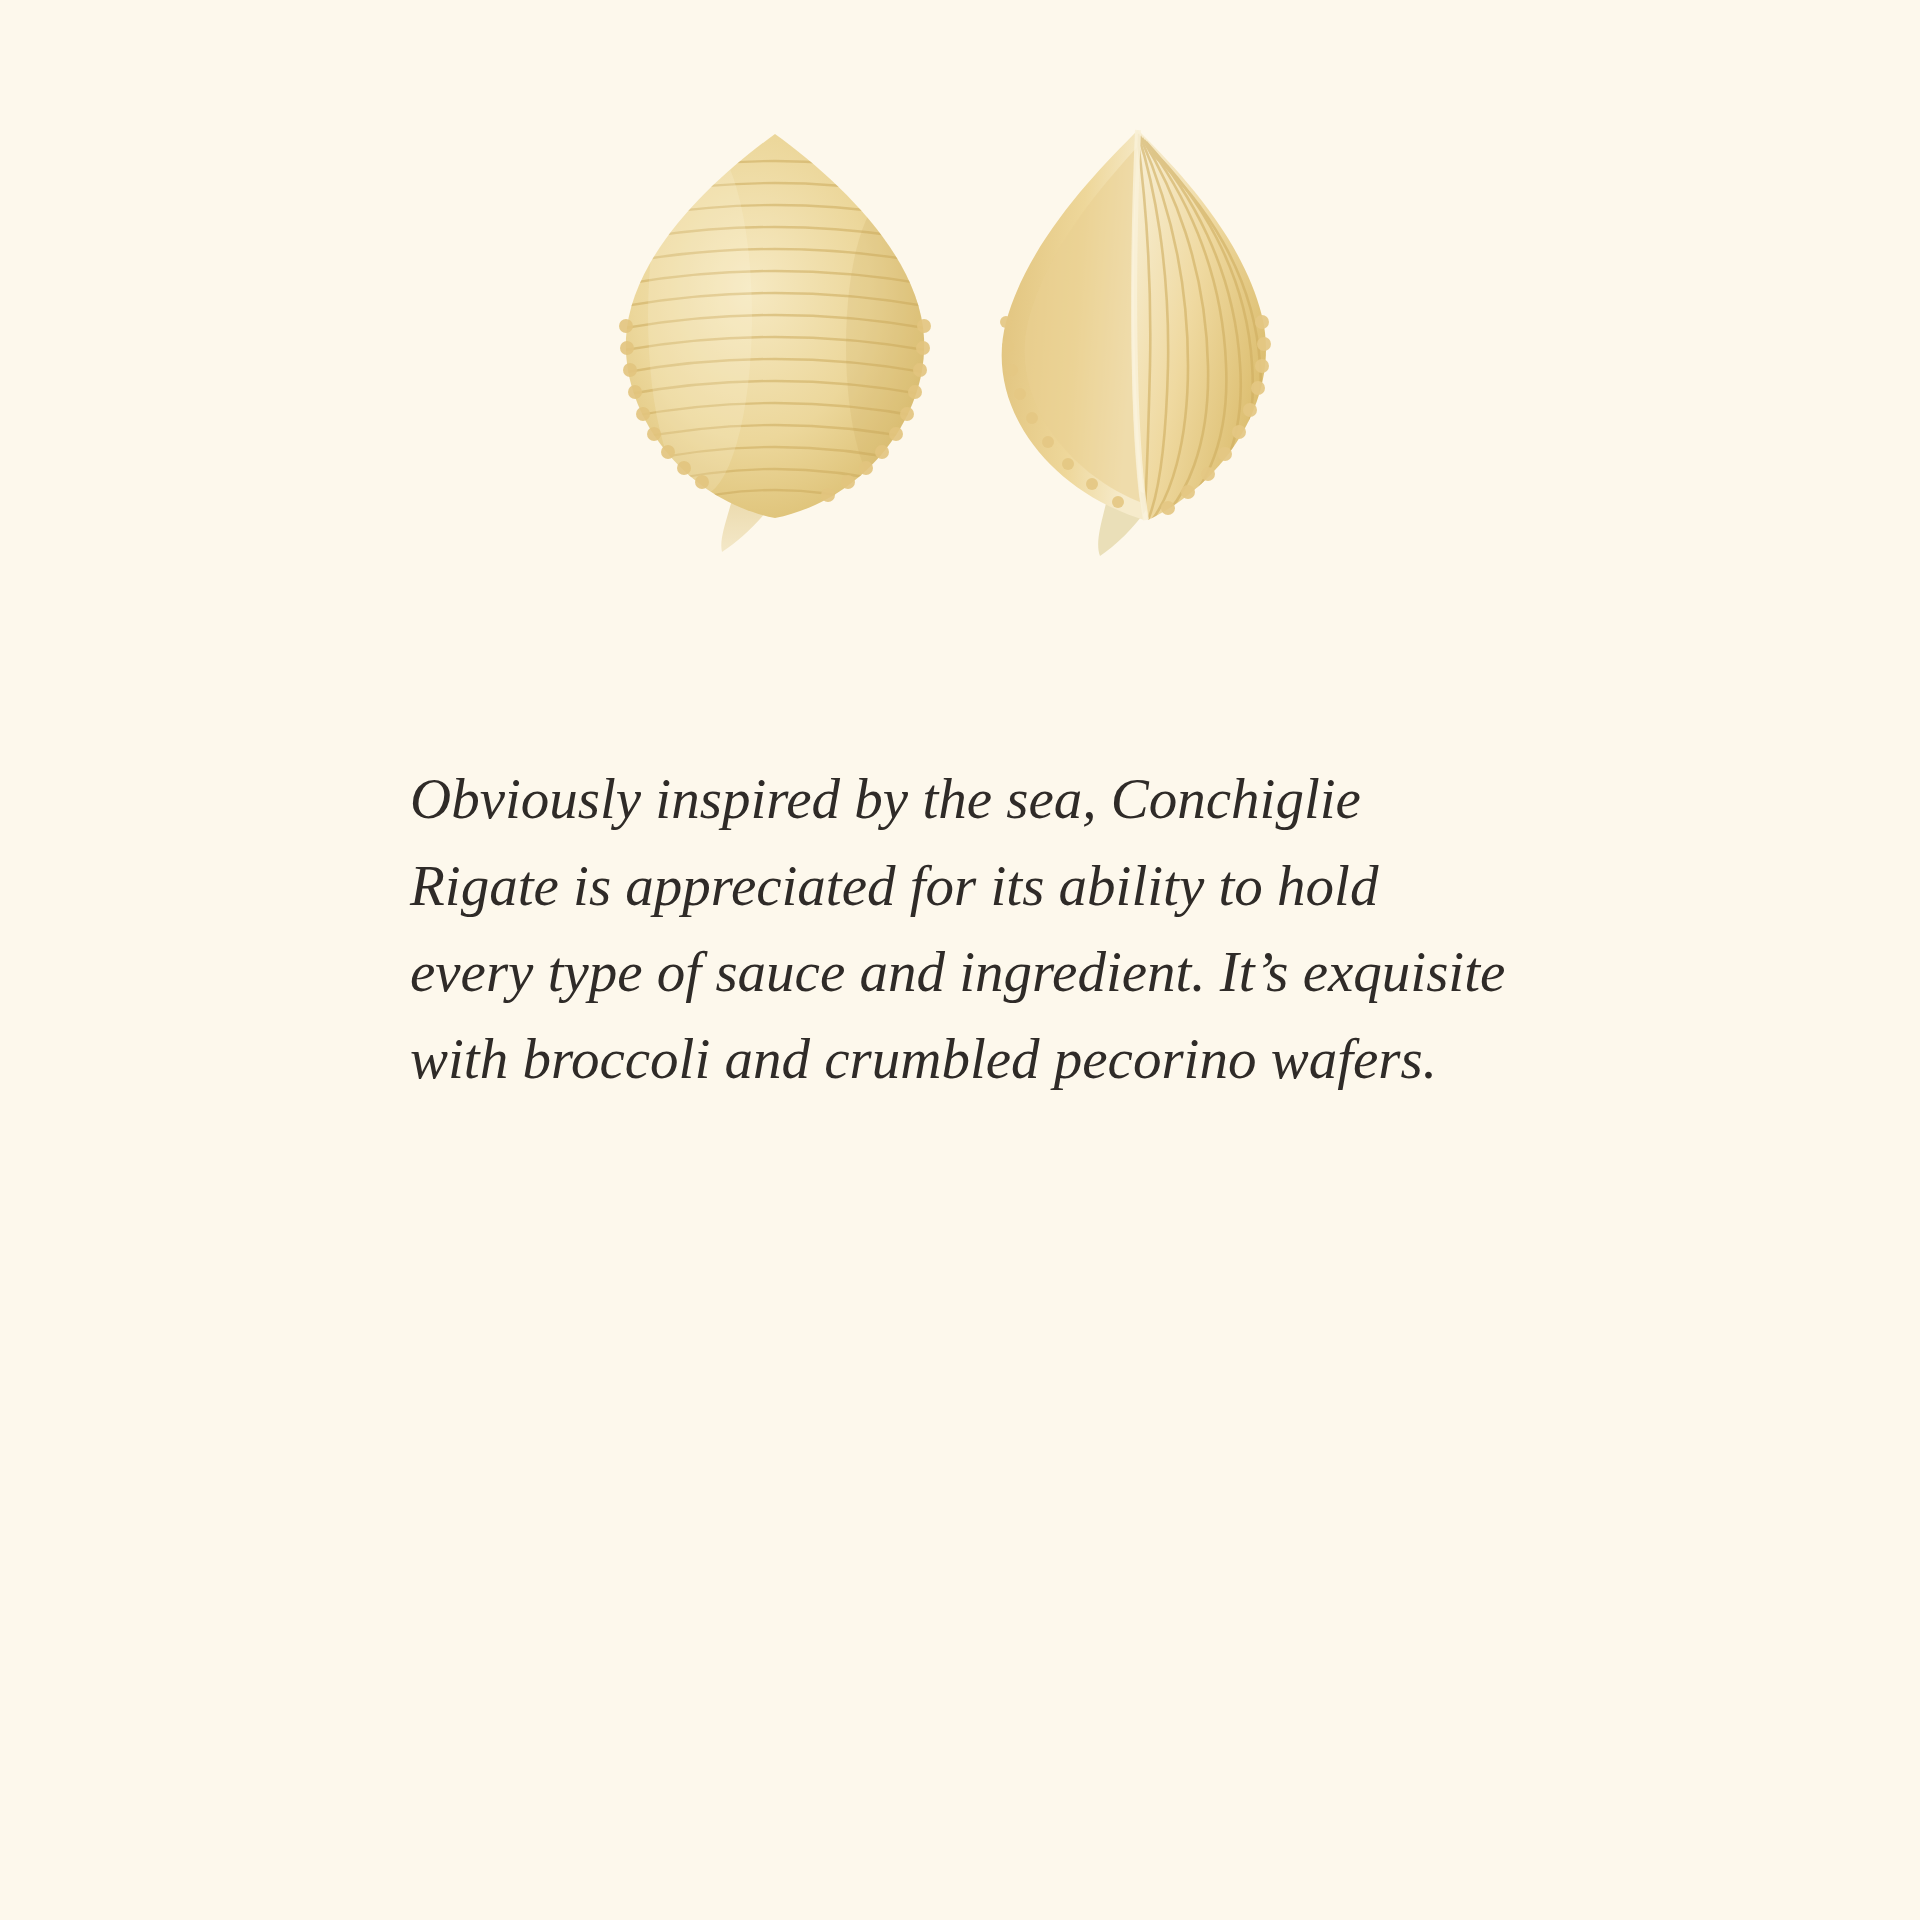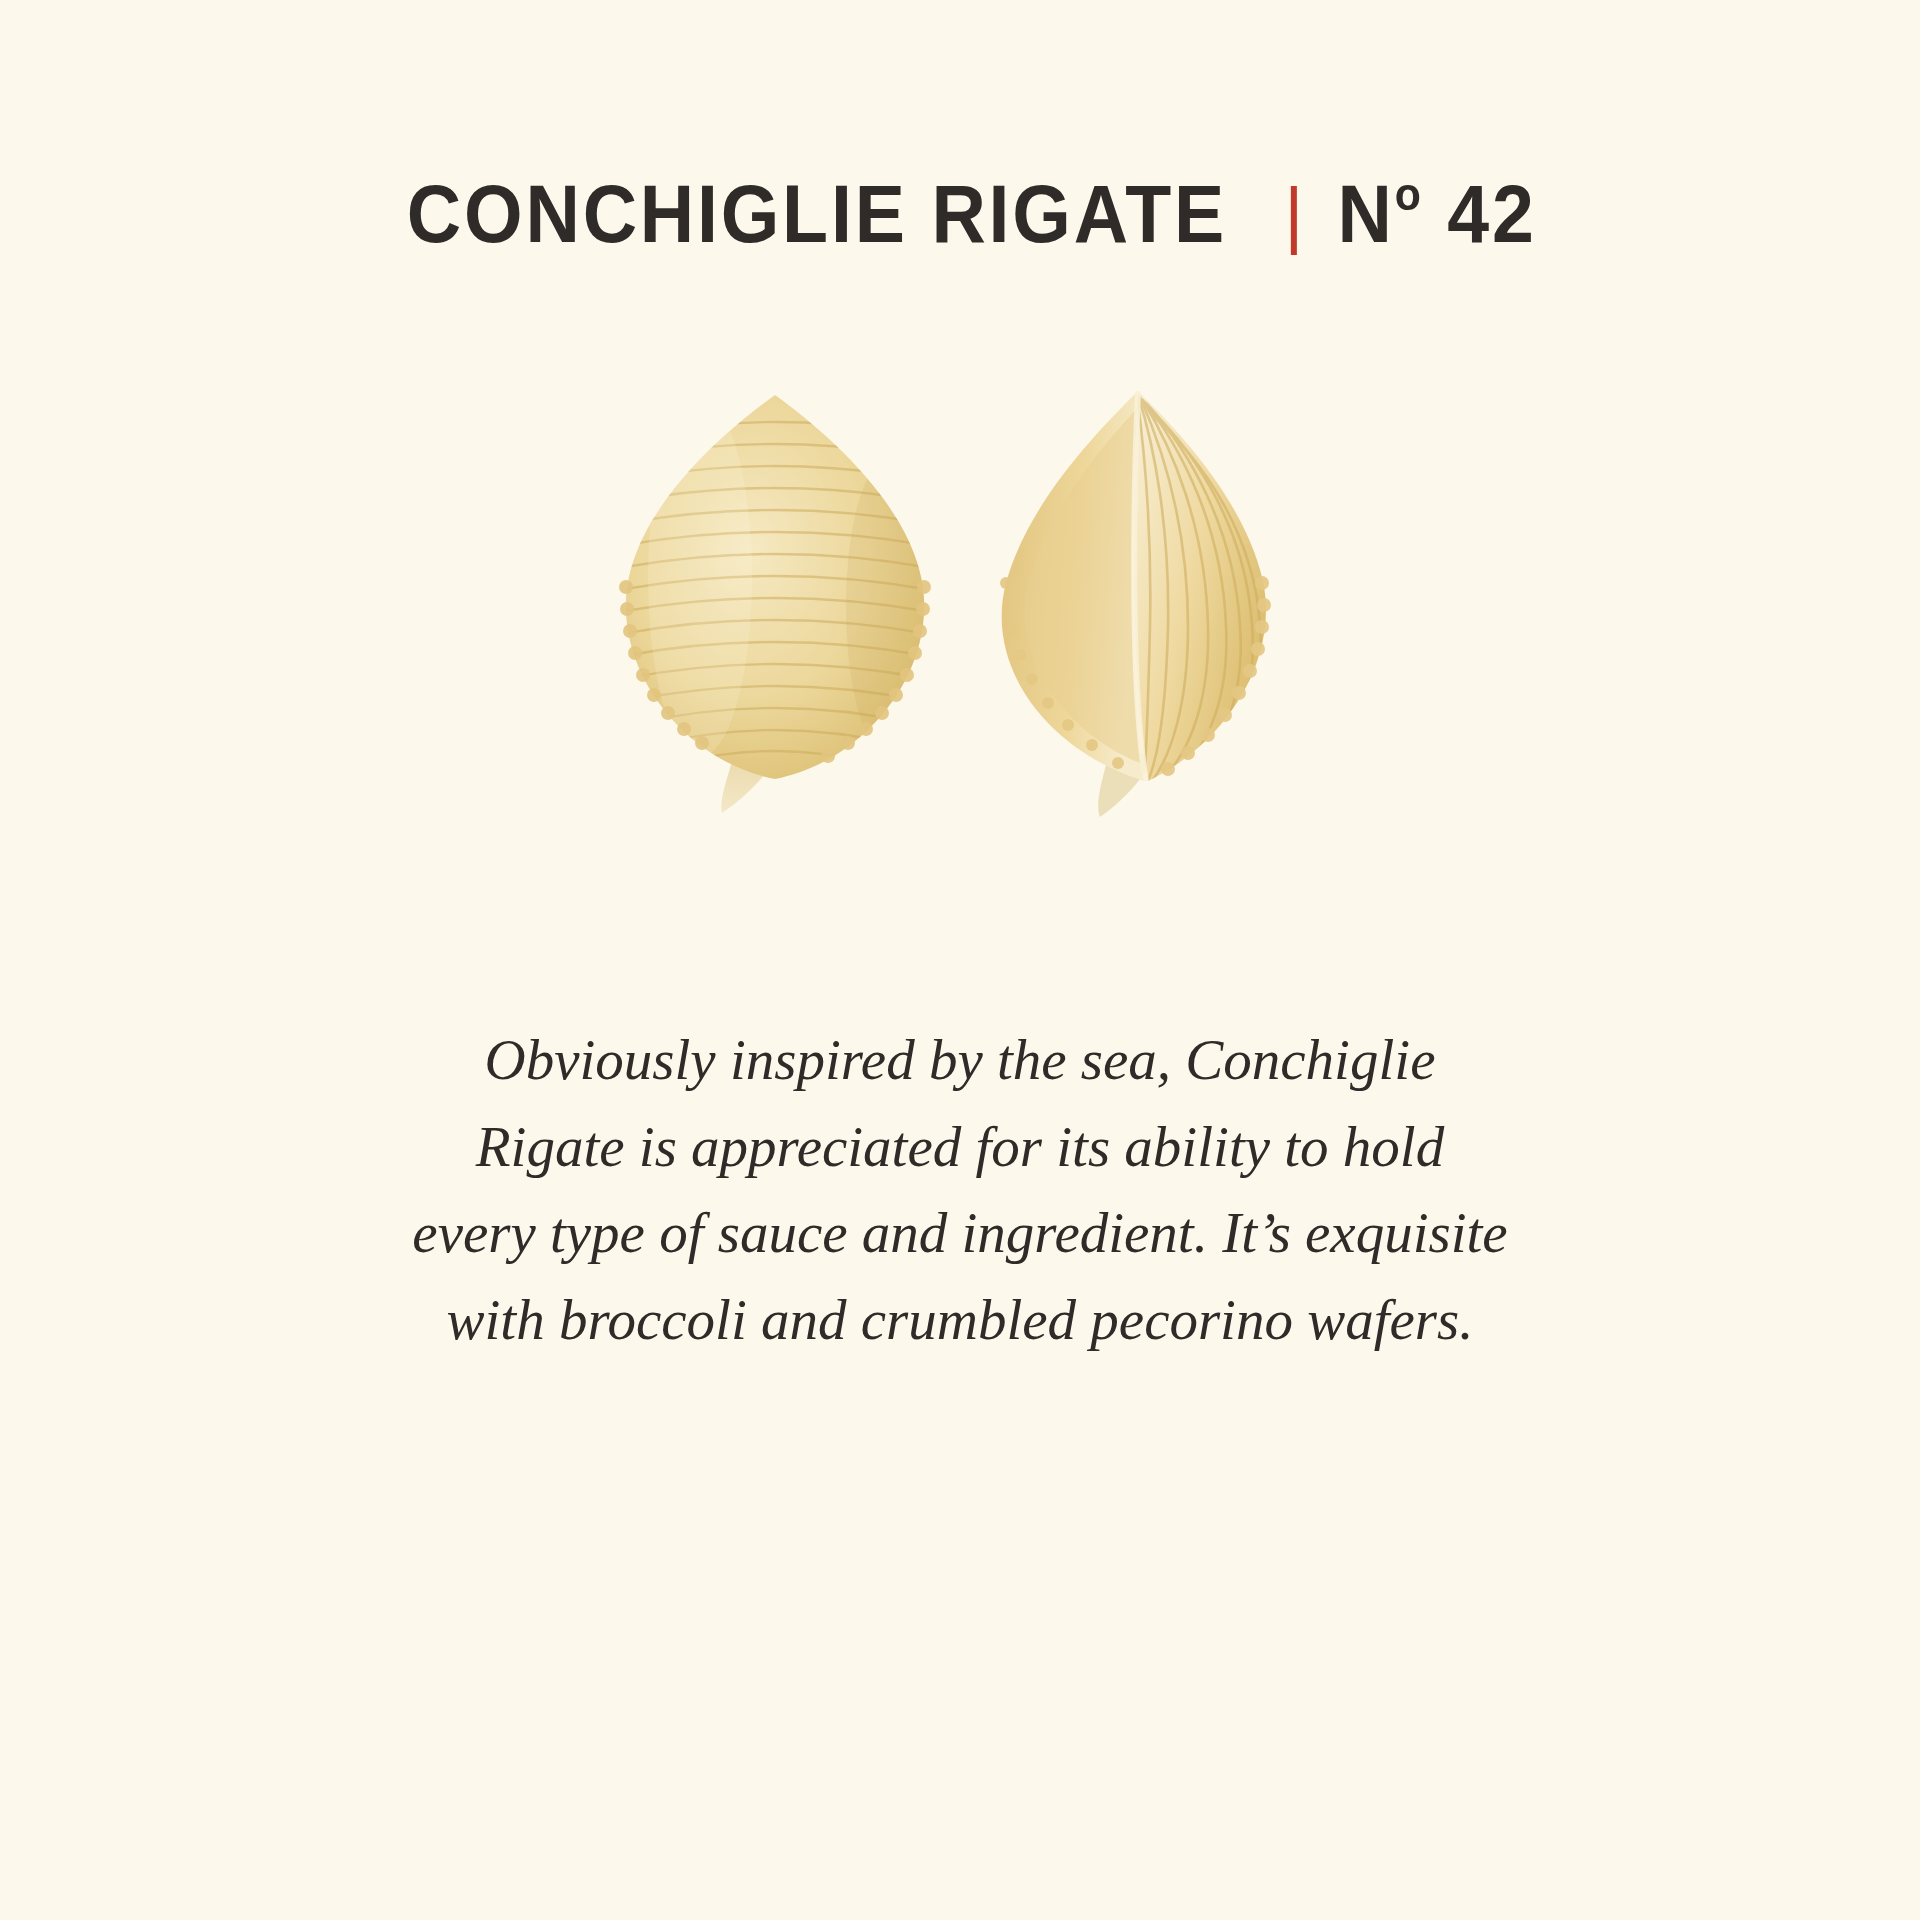--- a/index.html
+++ b/index.html
@@ -77,38 +77,32 @@
     position: absolute;
     top: 0;
   }
   .shell-left { left: 10px; }
   .shell-right { left: 382px; }
 
   
   .description {
     margin-top: 180px;
     width: 1100px;
-    text-align: center;
     font-family: "Liberation Serif", serif;
     font-style: italic;
     font-size: 57px;
     line-height: 1.52;
     color: #2f2b28;
   }
 </style>
 </head>
 <body>
 
 <div class="page">
 
-  <div class="title-block">
-    <span class="title-main">CONCHIGLIE RIGATE</span>
-    <span class="title-sep">|</span>
-    <span class="title-num"><span>N</span><span class="sup">o</span> <span>42</span></span>
-  </div>
 
   <div class="pasta-stage">
 
     <svg class="shell shell-left" width="370" height="460" viewBox="0 0 370 460" xmlns="http://www.w3.org/2000/svg">
       <defs>
         <radialGradient id="gBack" cx="42%" cy="40%" r="72%">
           <stop offset="0%" stop-color="#f6e9c2"></stop>
           <stop offset="55%" stop-color="#ecd79b"></stop>
           <stop offset="100%" stop-color="#d9bb6b"></stop>
         </radialGradient>

